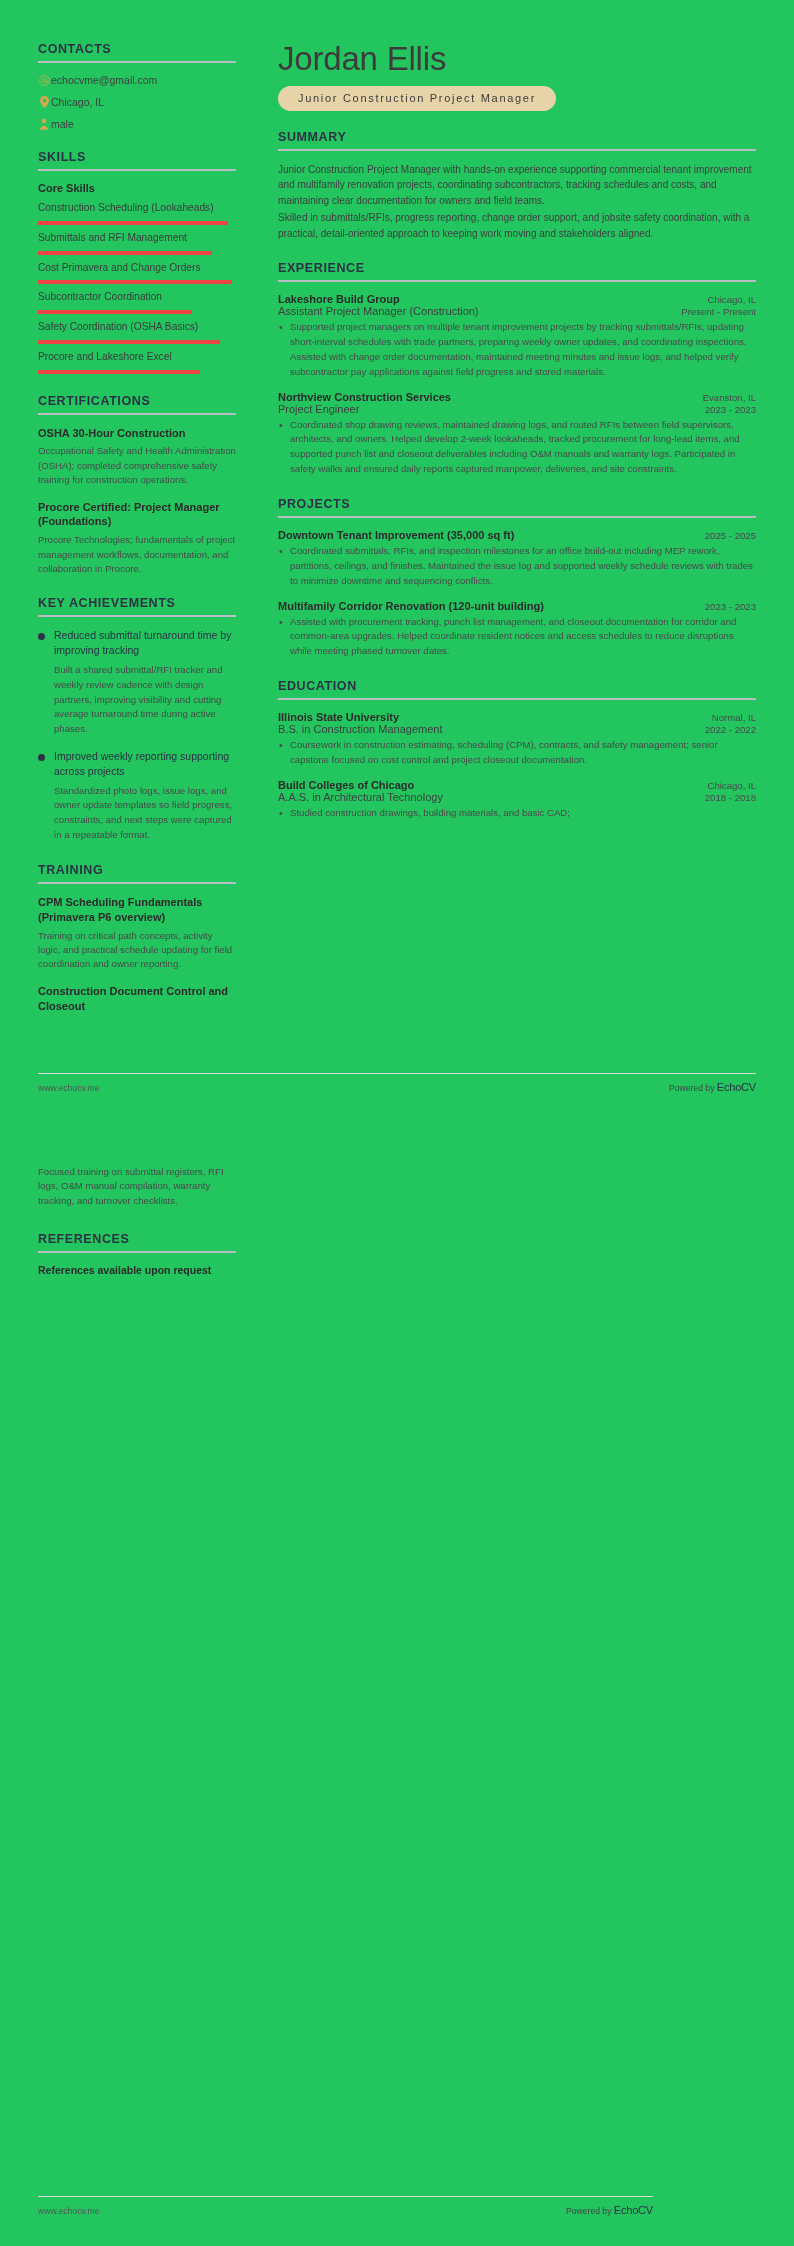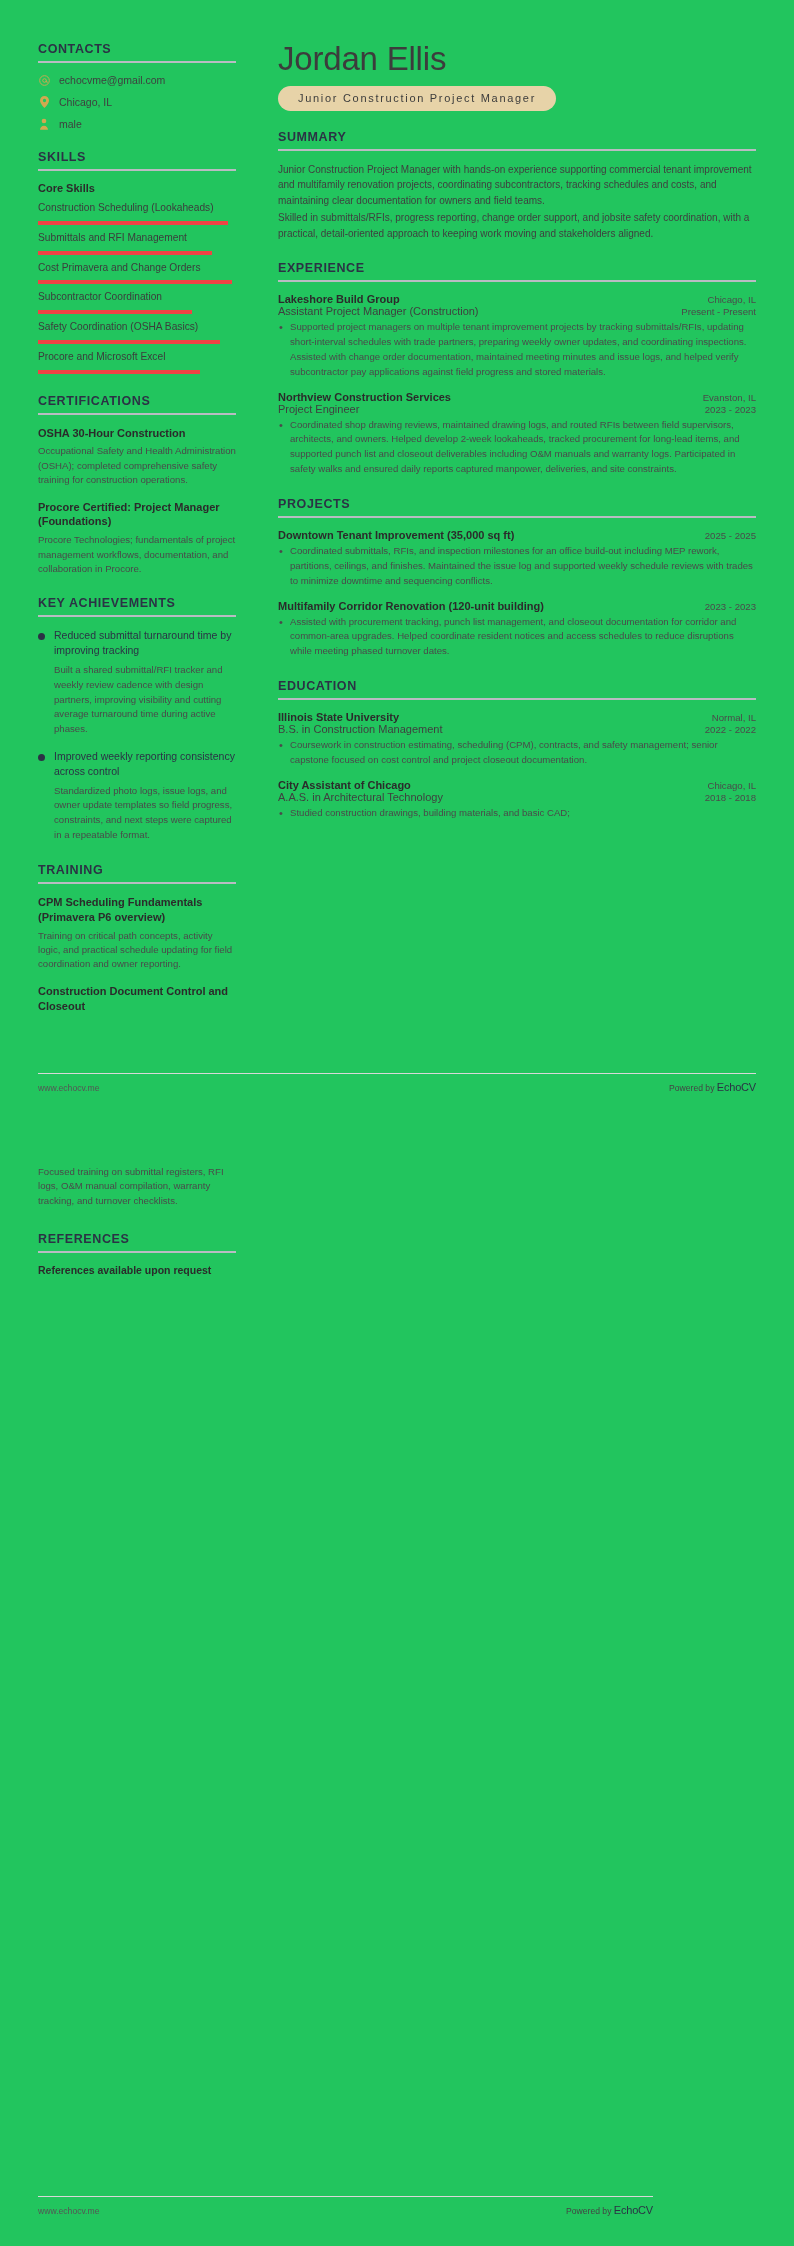--- a/index.html
+++ b/index.html
@@ -61,21 +61,21 @@
     height: 2px;
     background: #b9bcc2;
     margin-bottom: 11px;
   }
   .sec-block { margin-bottom: 20px; }
 
   
   .contact-row {
     display: flex;
     align-items: center;
-    gap: 9px;
+    gap: 1px;
     font-size: 10.5px;
     color: #3f3f3f;
     margin-bottom: 10px;
   }
   .cicon {
     width: 12px;
     flex: 0 0 12px;
     text-align: center;
     color: #d2a94f;
     font-size: 11px;
@@ -310,21 +310,21 @@
 
       <div class="sec-block">
         <div class="sec-title">SKILLS</div>
         <div class="sec-rule"></div>
         <div class="skill-group-title">Core Skills</div>
         <div class="skill-item w1">Construction Scheduling (Lookaheads)</div>
         <div class="skill-item w2">Submittals and RFI Management</div>
         <div class="skill-item w3">Cost Primavera and Change Orders</div>
         <div class="skill-item w4">Subcontractor Coordination</div>
         <div class="skill-item w5">Safety Coordination (OSHA Basics)</div>
-        <div class="skill-item w6">Procore and Microsoft Excel</div>
+        <div class="skill-item w6">Procore and Lakeshore Excel</div>
       </div>
 
       <div class="sec-block">
         <div class="sec-title">CERTIFICATIONS</div>
         <div class="sec-rule"></div>
 
         <div>
           <div class="entry-title">OSHA 30-Hour Construction</div>
           <div class="entry-desc">Occupational Safety and Health Administration (OSHA); completed comprehensive safety training for construction operations.</div>
         </div>
@@ -342,21 +342,21 @@
           <div class="ach-dot"></div>
           <div class="ach-body">
             <div class="ach-title">Reduced submittal turnaround time by improving tracking</div>
             <div class="ach-desc">Built a shared submittal/RFI tracker and weekly review cadence with design partners, improving visibility and cutting average turnaround time during active phases.</div>
           </div>
         </div>
 
         <div class="ach-item">
           <div class="ach-dot"></div>
           <div class="ach-body">
-            <div class="ach-title">Improved weekly reporting consistency across control</div>
+            <div class="ach-title">Improved weekly reporting supporting across projects</div>
             <div class="ach-desc">Standardized photo logs, issue logs, and owner update templates so field progress, constraints, and next steps were captured in a repeatable format.</div>
           </div>
         </div>
       </div>
 
       <div class="sec-block">
         <div class="sec-title">TRAINING</div>
         <div class="sec-rule"></div>
 
         <div>
@@ -459,21 +459,21 @@
             <span class="job-title">B.S. in Construction Management</span>
             <span class="job-dates">2022 - 2022</span>
           </div>
           <ul class="bullets">
             <li>Coursework in construction estimating, scheduling (CPM), contracts, and safety management; senior capstone focused on cost control and project closeout documentation.</li>
           </ul>
         </div>
 
         <div class="job">
           <div class="job-row">
-            <span class="job-org">City Assistant of Chicago</span>
+            <span class="job-org">Build Colleges of Chicago</span>
             <span class="job-loc">Chicago, IL</span>
           </div>
           <div class="job-row">
             <span class="job-title">A.A.S. in Architectural Technology</span>
             <span class="job-dates">2018 - 2018</span>
           </div>
           <ul class="bullets">
             <li>Studied construction drawings, building materials, and basic CAD;</li>
           </ul>
         </div>

